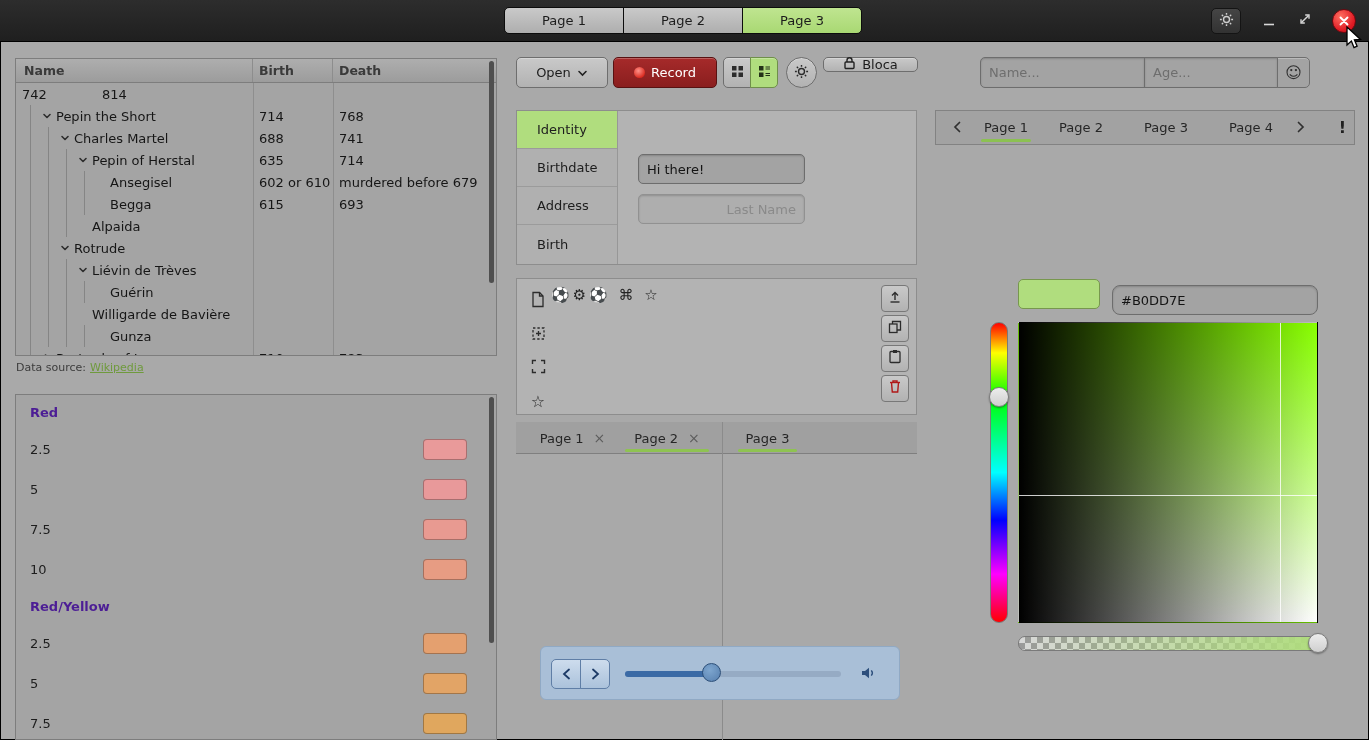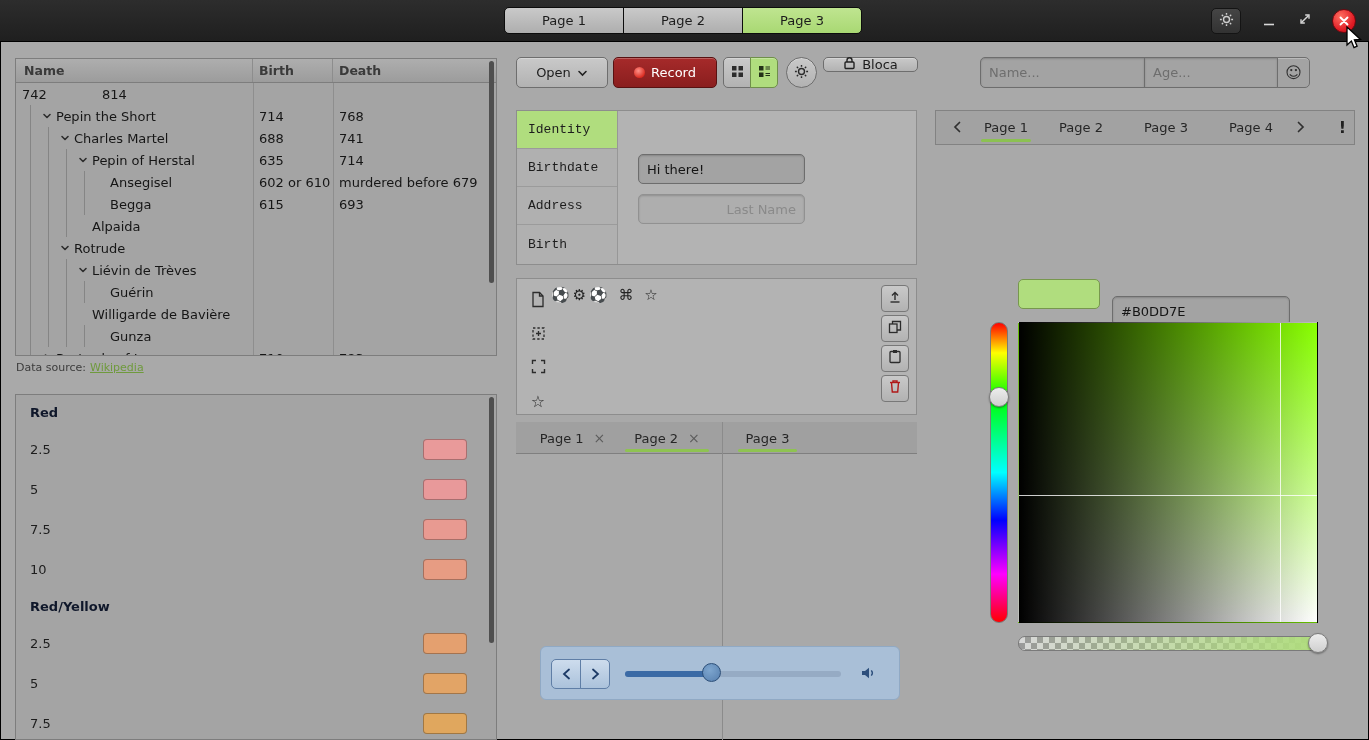--- a/index.html
+++ b/index.html
@@ -70,29 +70,29 @@
   .cname { width: 237px; display: flex; align-items: center; height: 100%; padding-left: 8px; }
   .cbirth { width: 80px; padding-left: 6px; }
   .cdeath { flex: 1; padding-left: 6px; }
   .indent { position: relative; width: 18px; height: 100%; flex: none; }
   .indent::before { content: ''; position: absolute; left: 6px; top: 0; bottom: 0; width: 1px; background: rgba(40,40,40,.25); }
   .chev, .chev-spacer { width: 14px; flex: none; display: inline-flex; align-items: center; }
   .source-line { position: absolute; left: 16px; top: 361px; font-size: 11px; color: #3c3c3c; }
   .source-line a { color: #6f9a3d; text-decoration: underline; margin-left: 4px; cursor: pointer; }
   
   #colorsPanel { left: 15px; top: 394px; width: 482px; height: 346px; }
-  .clr-section { height: 34px; display: flex; align-items: center; padding-left: 14px; font-size: 13px; font-weight: bold; color: #0f172a; }
+  .clr-section { height: 34px; display: flex; align-items: center; padding-left: 14px; font-size: 13px; font-weight: bold; color: #4c1d95; }
   .clr-row { position: relative; height: 40px; display: flex; align-items: center; padding-left: 14px; font-size: 13px; color: #1d1d1d; }
   .swatch { position: absolute; right: 29px; top: 10px; width: 44px; height: 21px; border-radius: 4px; border: 1px solid rgba(0,0,0,.28); }
   
   .rec-dot { width: 11px; height: 11px; border-radius: 50%; background: radial-gradient(circle at 40% 35%, #ff9189, #da2b20 72%); flex: none; }
   #recordBtn { background: linear-gradient(#a62a2a, #8a1e1e); border-color: #581111; color: #fff; }
   #identityForm { left: 516px; top: 110px; width: 401px; height: 155px; background: #b3b3b3; border: 1px solid #8d8d8d; }
   .form-col { position: absolute; left: 0; top: 0; bottom: 0; width: 101px; background: #b0b0b0; border-right: 1px solid #979797; }
-  .form-item { height: 38px; display: flex; align-items: center; padding-left: 11px; font-size: 13px; color: #1d1d1d; border-bottom: 1px solid #9b9b9b; font-family: Liberation Mono, monospace; }
+  .form-item { height: 38px; display: flex; align-items: center; padding-left: 20px; font-size: 13px; color: #1d1d1d; border-bottom: 1px solid #9b9b9b; }
   .form-item.selected { background: #b0dd7e; }
   #iconPanel { left: 516px; top: 278px; width: 401px; height: 137px; background: #b3b3b3; border: 1px solid #8d8d8d; }
   .glyph-row { position: absolute; left: 34px; top: 7px; font-size: 15px; letter-spacing: 3px; color: #222; }
   .tool-col { position: absolute; left: 10px; top: 12px; width: 22px; display: flex; flex-direction: column; gap: 14px; align-items: center; color: #2b2b2b; }
   .side-btn { position: absolute; left: 364px; width: 28px; height: 27px; display: flex; align-items: center; justify-content: center;
     background: linear-gradient(#c9c9c9, #b2b2b2); border: 1px solid #787878; border-radius: 4px; }
   
   #midNotebook { position: absolute; left: 516px; top: 422px; width: 401px; height: 318px; }
   .tabbar { position: absolute; left: 0; top: 0; right: 0; height: 32px; background: #a0a0a0; border-bottom: 1px solid #7f7f7f; }
   .nbtab { position: absolute; top: 0; height: 32px; display: flex; align-items: center; justify-content: center; gap: 10px; font-size: 13px; color: #262626; }
@@ -536,21 +536,21 @@
     <div class="rtab" style="left:285px">Page 4</div>
     <div class="rarrow" style="left:352px">
       <span><svg width="8" height="12" viewBox="0 0 8 12">
             <path d="M1.5 1.5 6 6l-4.5 4.5" fill="none" stroke="#303030" stroke-width="1.7" stroke-linecap="round"></path>
           </svg></span>
     </div>
     <div class="rwarn">!</div>
   </div>
 
   <div id="colorSwatchBtn" style="position: absolute; left: 1018px; top: 279px; width: 82px; height: 30px; border-radius: 5px; border: 1px solid rgb(119, 151, 78); background: rgb(176, 221, 126);"></div>
-  <input class="entry" style="left: 1112px; top: 296px; width: 178px;" value="#B0DD7E">
+  <input class="entry" style="left: 1112px; top: 285px; width: 206px; border-radius: 8px;" value="#B0DD7E">
 
   <div id="hueSlider"></div>
   <div class="knob" id="hueKnob" style="left: 989px; top: 387px;"></div>
 
   <div id="svPlane" style="background-image: linear-gradient(to right, rgb(0, 0, 0), rgb(255, 255, 255)), linear-gradient(rgb(136, 255, 0), rgb(255, 255, 255));">
     <div class="sv-vline" id="svVline" style="left: 261px;"></div>
     <div class="sv-hline" id="svHline" style="top: 172px;"></div>
   </div>
 
   <div id="alphaSlider" style="background-image: linear-gradient(to right, rgba(176, 221, 126, 0), rgb(176, 221, 126)), conic-gradient(rgb(154, 154, 154) 25%, rgb(216, 216, 216) 0deg, rgb(216, 216, 216) 50%, rgb(154, 154, 154) 0deg, rgb(154, 154, 154) 75%, rgb(216, 216, 216) 0deg);"></div>

